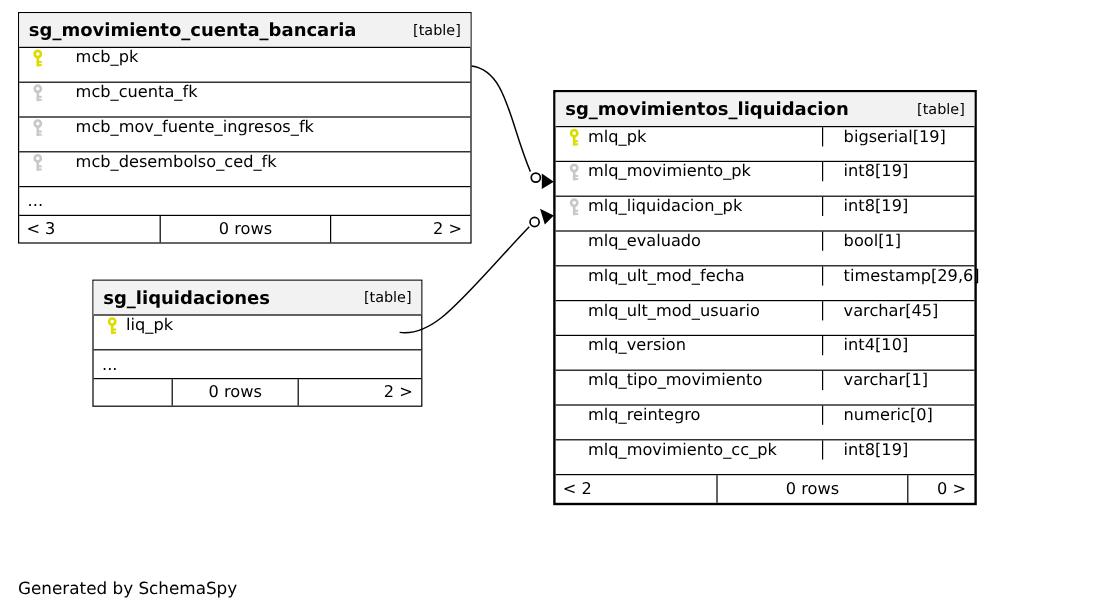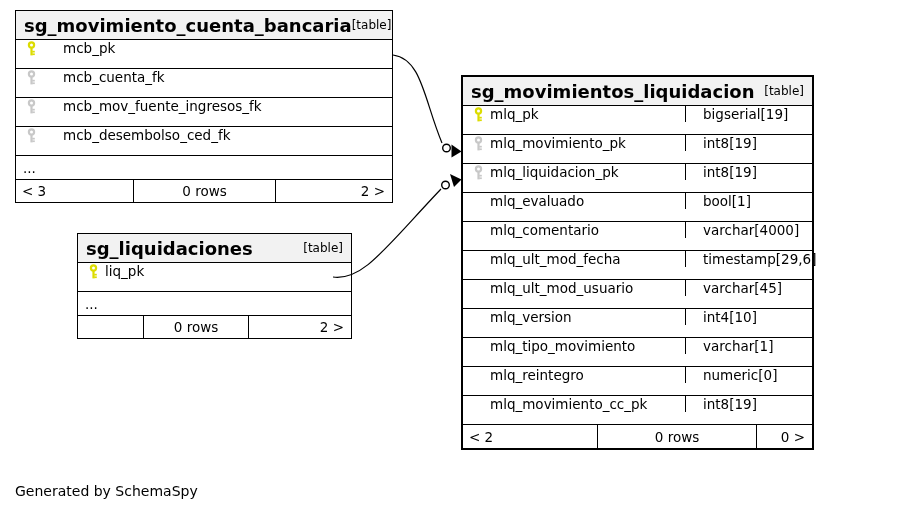--- a/index.html
+++ b/index.html
@@ -22,21 +22,21 @@
   .table-box.main { border-width: 2px; }
   .tb-header {
     height: 29px;
     background: var(--header-bg, #f2f2f2);
     border-bottom: 1px solid #000;
     display: flex;
     align-items: center;
     justify-content: space-between;
     padding: 0 8px;
   }
-  .tb-title { font-weight: bold; font-size: 18px; white-space: nowrap; }
+  .tb-title { font-weight: bold; font-size: 15px; white-space: nowrap; }
   .tb-badge { font-size: 12px; white-space: nowrap; }
   .tb-row {
     height: 29px;
     border-bottom: 1px solid #000;
     display: flex;
     align-items: flex-start;
   }
   .cell-name {
     flex: 1;
     display: flex;
@@ -240,27 +240,20 @@
         <span class="colname">mlq_liquidacion_pk</span>
       </div>
       <div class="cell-type">int8[19]</div>
     </div>
     <div class="tb-row">
       <div class="cell-name">
         <span class="icon-slot"></span>
         <span class="colname">mlq_evaluado</span>
       </div>
       <div class="cell-type">bool[1]</div>
-    </div>
-    <div class="tb-row">
-      <div class="cell-name">
-        <span class="icon-slot"></span>
-        <span class="colname">mlq_comentario</span>
-      </div>
-      <div class="cell-type">varchar[4000]</div>
     </div>
     <div class="tb-row">
       <div class="cell-name">
         <span class="icon-slot"></span>
         <span class="colname">mlq_ult_mod_fecha</span>
       </div>
       <div class="cell-type">timestamp[29,6]</div>
     </div>
     <div class="tb-row">
       <div class="cell-name">

